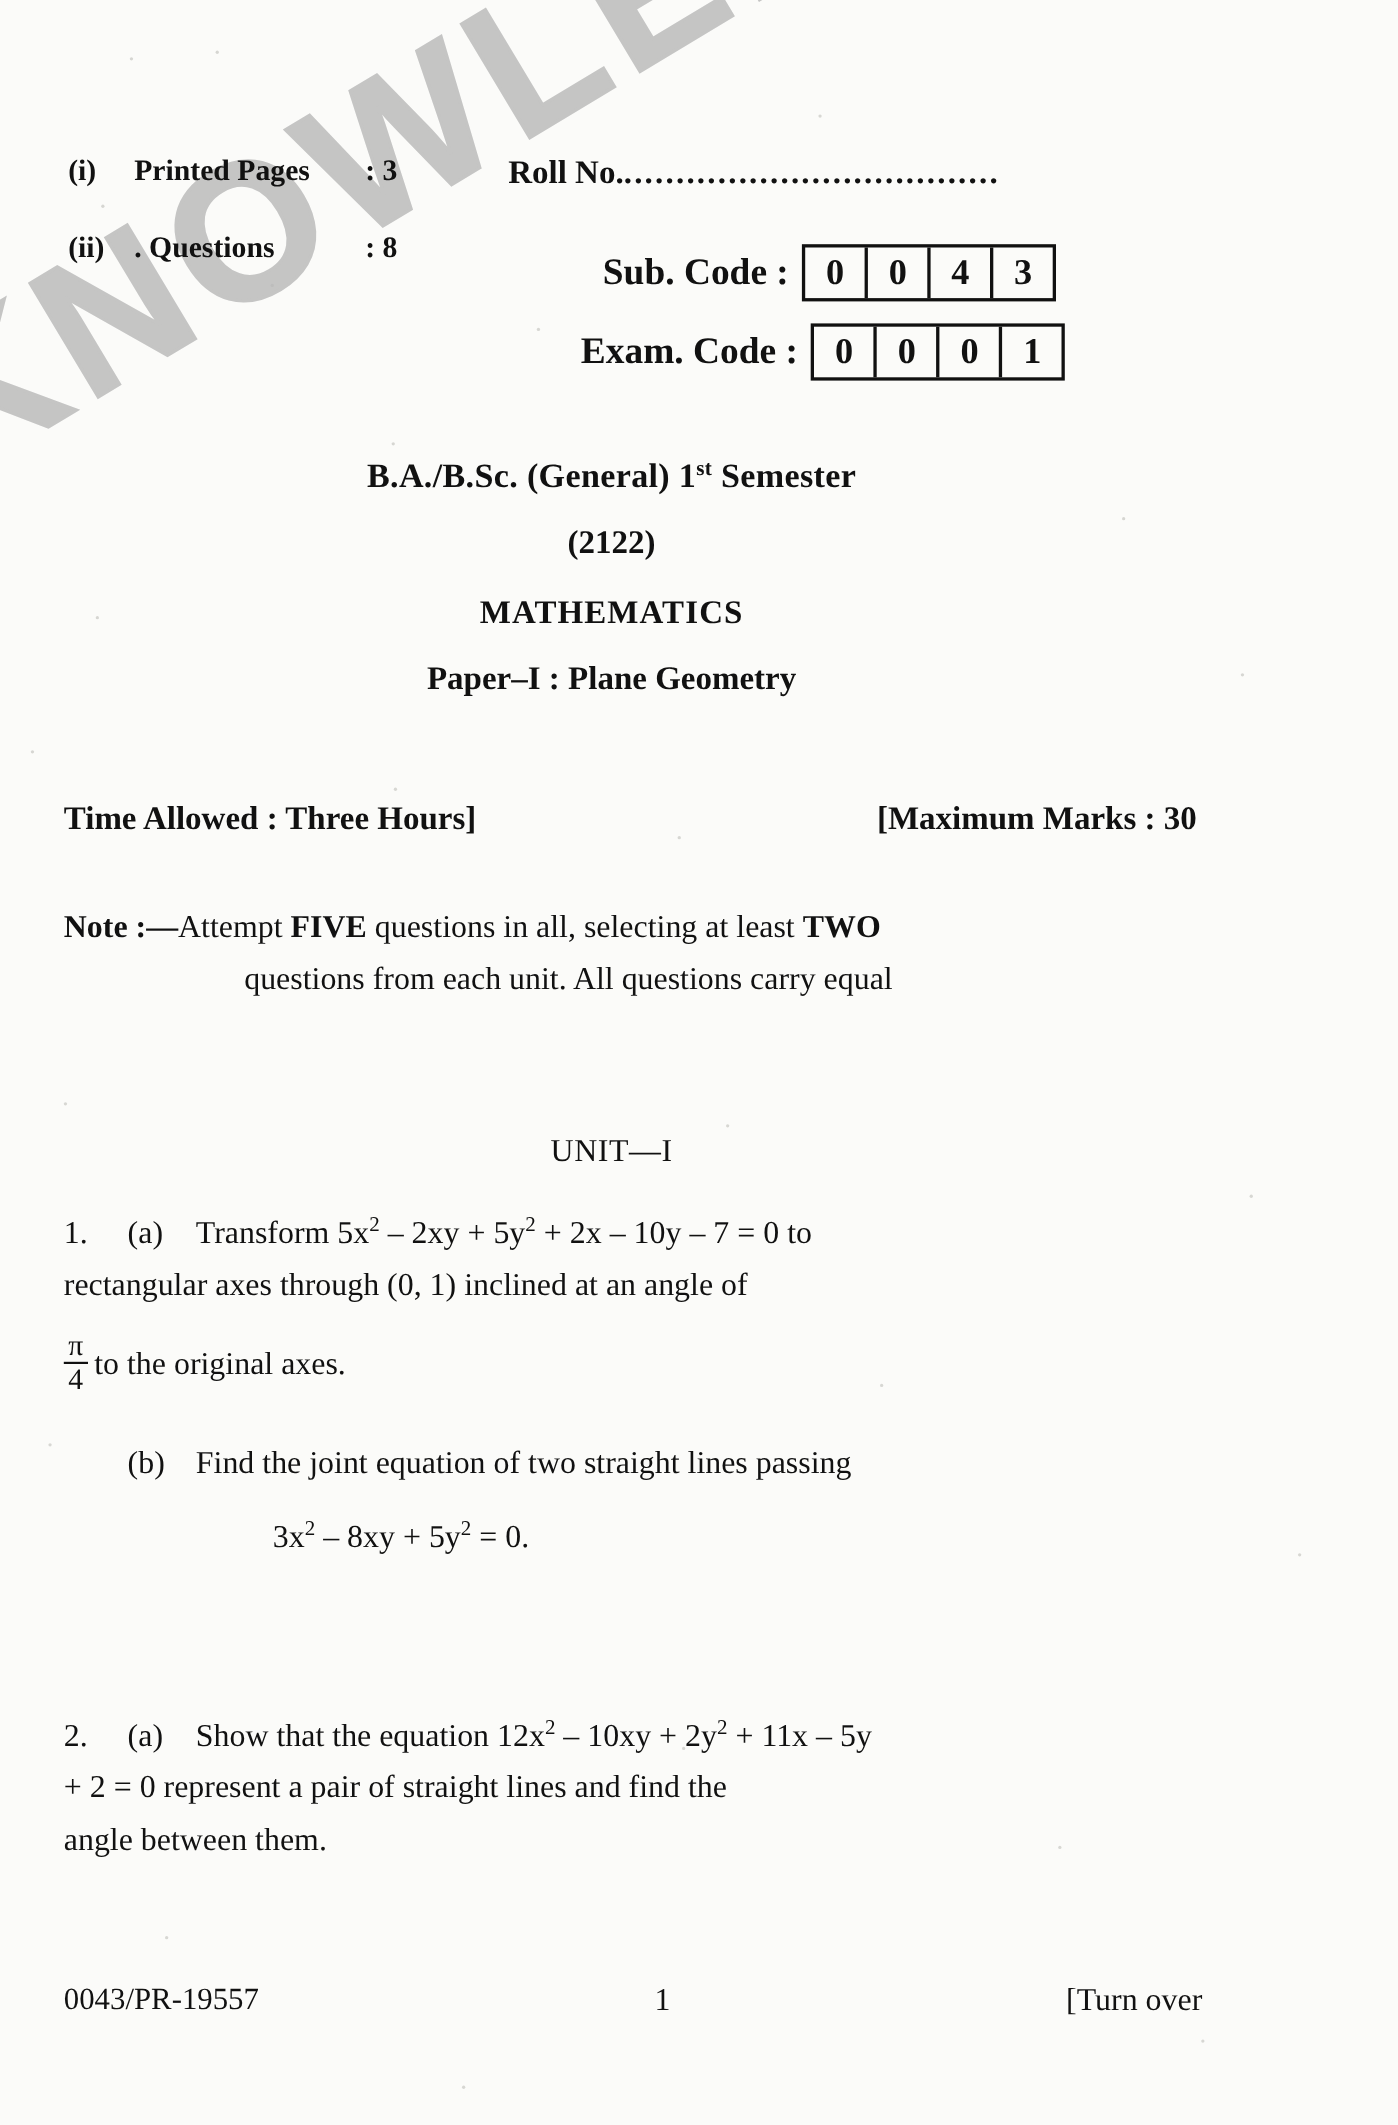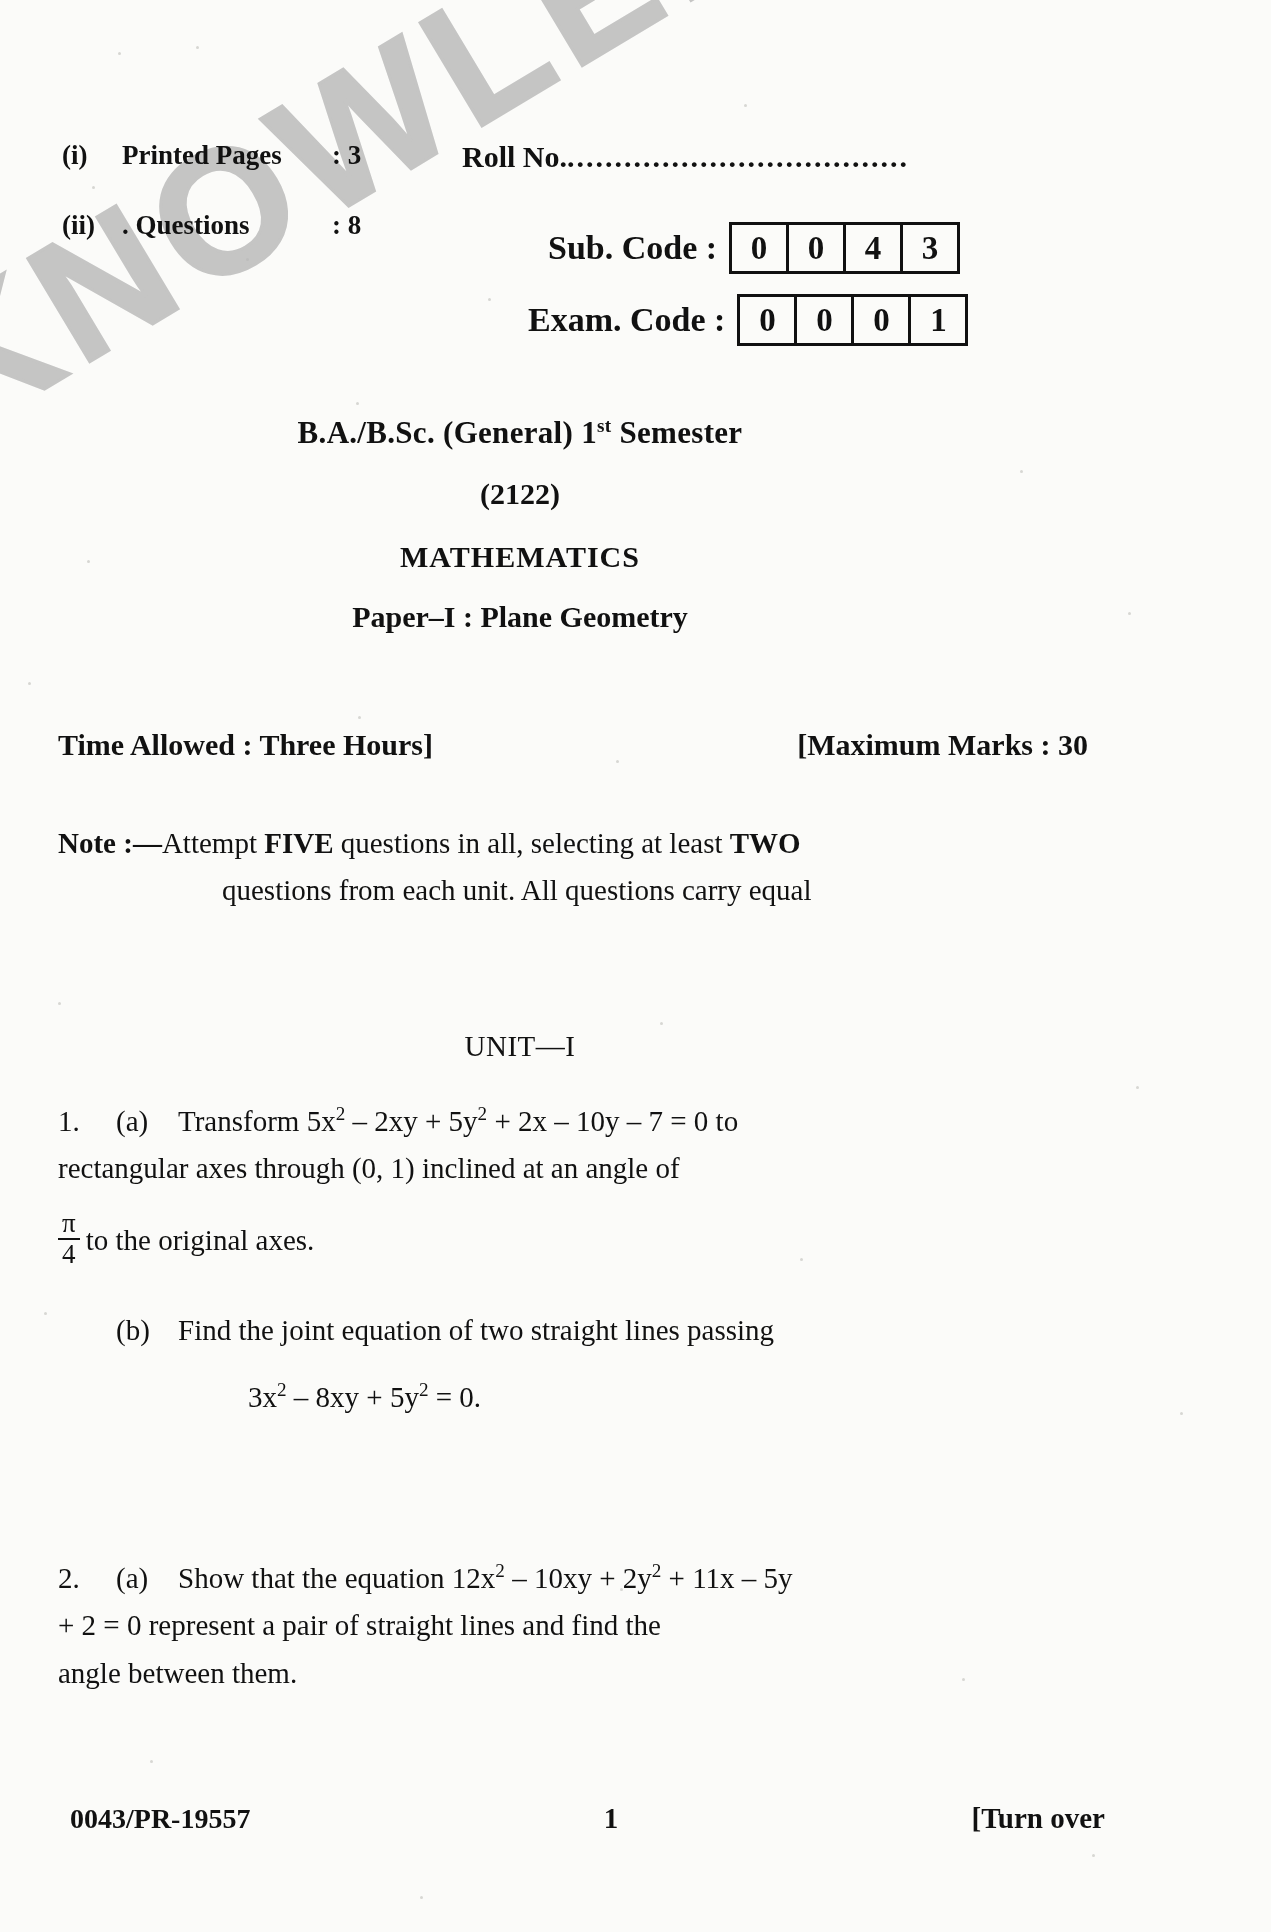--- a/index.html
+++ b/index.html
@@ -127,20 +127,21 @@
   }
   .codebox:last-child { border-right: none; }
 
   
   .heading {
     position: absolute;
     left: 0;
     width: 1040px;
     text-align: center;
     font-weight: bold;
+    padding-left: 36px;
   }
   .h-course { top: 415px; font-size: 31px; letter-spacing: .3px; }
   .h-year   { top: 477px; font-size: 30px; }
   .h-subject{ top: 540px; font-size: 30px; letter-spacing: 1px; }
   .h-paper  { top: 600px; font-size: 30px; }
   sup.ord { font-size: .62em; vertical-align: super; }
 
   
   .timerow {
     position: absolute;
@@ -166,20 +167,21 @@
 
   .unit {
     position: absolute;
     left: 0;
     top: 1030px;
     width: 1040px;
     text-align: center;
     font-size: 29px;
     font-weight: normal;
     letter-spacing: .5px;
+    padding-left: 36px;
   }
 
   
   .q {
     position: absolute;
     left: 58px;
     width: 1035px;
     font-size: 29px;
     line-height: 1.63;
   }
@@ -216,28 +218,28 @@
   .frac .den { display: block; font-size: 27px; border-top: 2px solid #111; padding: 0 4px; }
 
   .eqline {
     margin-left: 120px;
     font-size: 29px;
   }
 
   
   .footer {
     position: absolute;
-    left: 70px;
+    left: 58px;
     top: 1802px;
     width: 1035px;
     display: flex;
     justify-content: space-between;
-    align-items: center;
+    align-items: flex-start;
     font-size: 28px;
-    font-weight: bold;
+    font-weight: normal;
   }
   .footer .pg { font-size: 29px; }
   .footer .turn { font-size: 29px; }
 
   sup { font-size: .66em; vertical-align: super; }
 </style>
 </head>
 <body>
 
 <div class="page">

